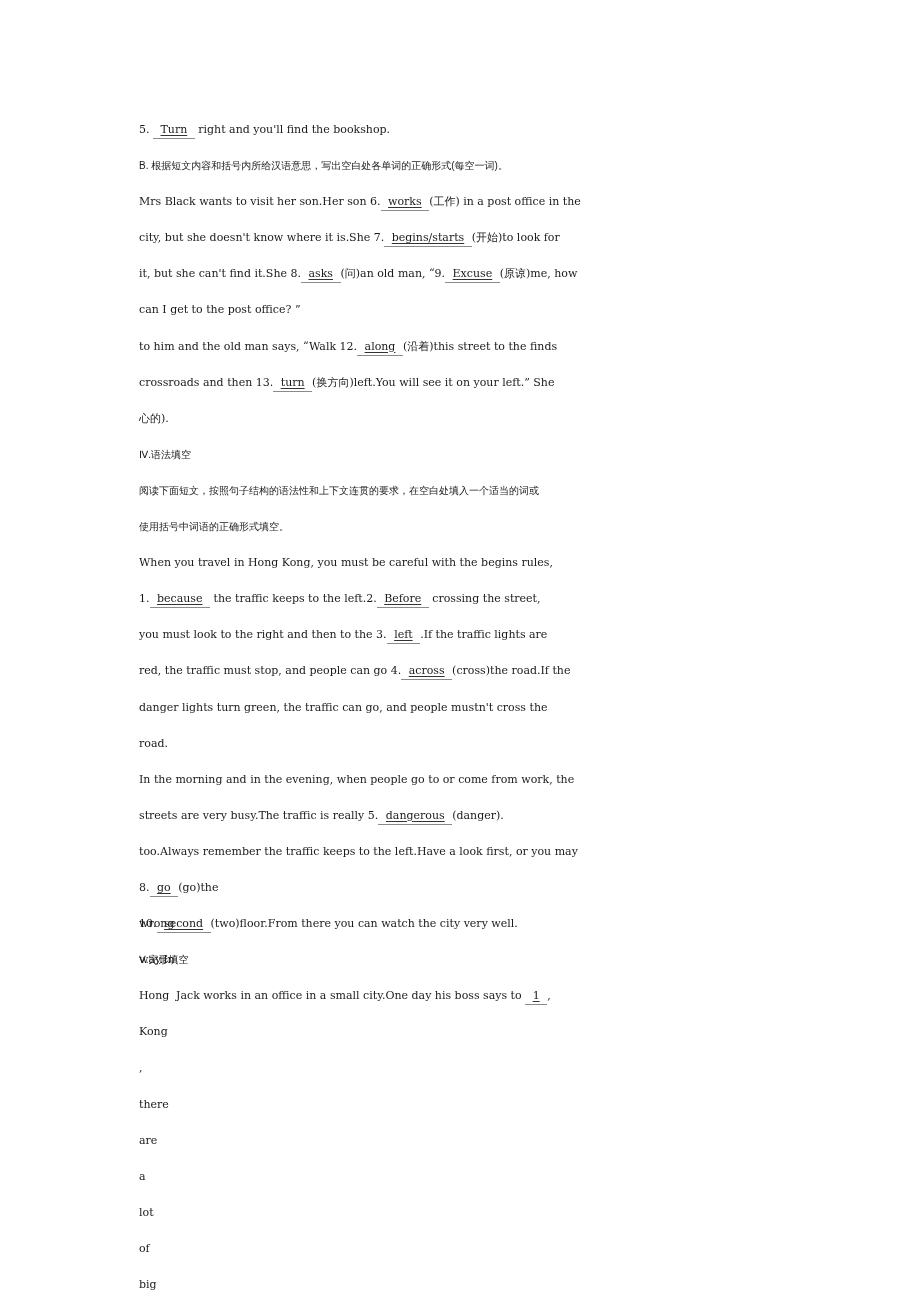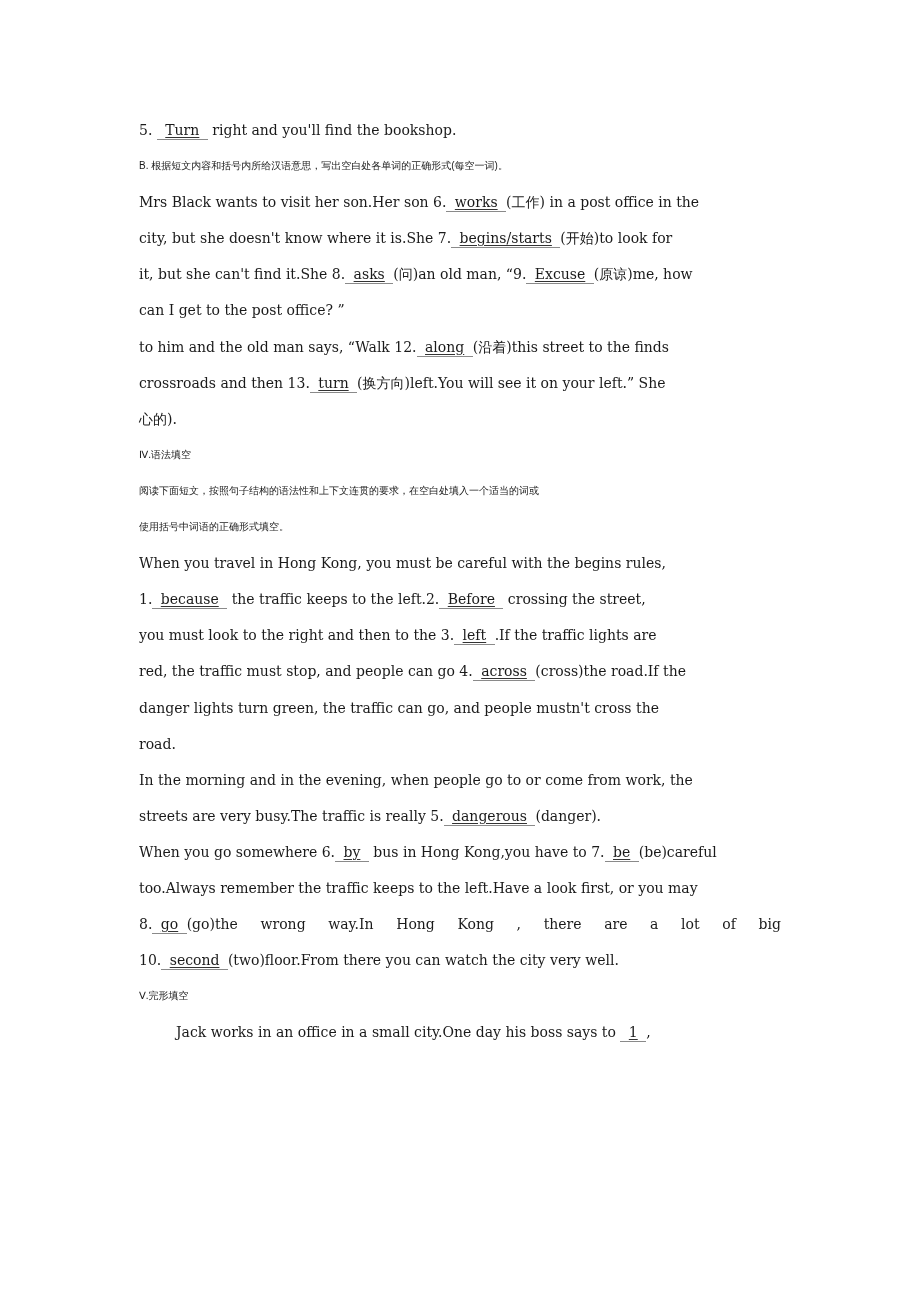--- a/index.html
+++ b/index.html
@@ -1,20 +1,20 @@
 <!DOCTYPE html>
 <html><head>
 <meta charset="utf-8">
 <style>
   html, body { margin: 0; padding: 0; background: #ffffff; }
   body { width: 920px; height: 1302px; position: relative; overflow: hidden;
          font-family: "DejaVu Serif", "Liberation Serif", serif; color: #1a1a1a; }
   .page { position: absolute; left: 139px; top: 112px; width: 642px; }
-  .line { height: 36.1px; line-height: 36.1px; font-size: 14px; white-space: nowrap; overflow: visible; }
-  .just { display: flex; justify-content: space-between; }
+  .line { height: 36.1px; line-height: 36.1px; font-size: 11px; white-space: nowrap; overflow: visible; }
+  .just { display: flex; justify-content: space-between; flex-direction: column; }
   .indent { padding-left: 37px; }
   .blank { display: inline-block; border-bottom: 1px solid #8a8a8a; line-height: 17px; padding: 0 4px; }
   .ans { text-decoration: underline; text-decoration-color: #333; text-underline-offset: 2px; }
   .zh { font-family: Liberation Sans, sans-serif; font-size: 10px; }
 </style>
 </head>
 <body>
 
 <div class="page">
 
@@ -59,24 +59,20 @@
   </div>
   <div class="line">
     <span>red, the traffic must stop, and people can go 4.</span><span class="blank">&nbsp;<span class="ans">across</span>&nbsp;</span><span>(cross)the road.If the</span>
   </div>
   <div class="line">danger lights turn green, the traffic can go, and people mustn't cross the</div>
   <div class="line">road.</div>
   <div class="line">In the morning and in the evening, when people go to or come from work, the</div>
   <div class="line">
     <span>streets are very busy.The traffic is really 5.</span><span class="blank">&nbsp;<span class="ans">dangerous</span>&nbsp;</span><span>(danger).</span>
   </div>
-  <div class="line">
-    <span>When you go somewhere 6.</span><span class="blank">&nbsp;<span class="ans">by</span>&nbsp;</span>
-    <span>bus in Hong Kong,you have to 7.</span><span class="blank">&nbsp;<span class="ans">be</span>&nbsp;</span><span>(be)careful</span>
-  </div>
   <div class="line">too.Always remember the traffic keeps to the left.Have a look first, or you may</div>
   <div class="line just">
     <span><span>8.</span><span class="blank">&nbsp;<span class="ans">go</span>&nbsp;</span><span>(go)the</span></span>
     <span>wrong</span>
     <span>way.In</span>
     <span>Hong</span>
     <span>Kong</span>
     <span>,</span>
     <span>there</span>
     <span>are</span>

